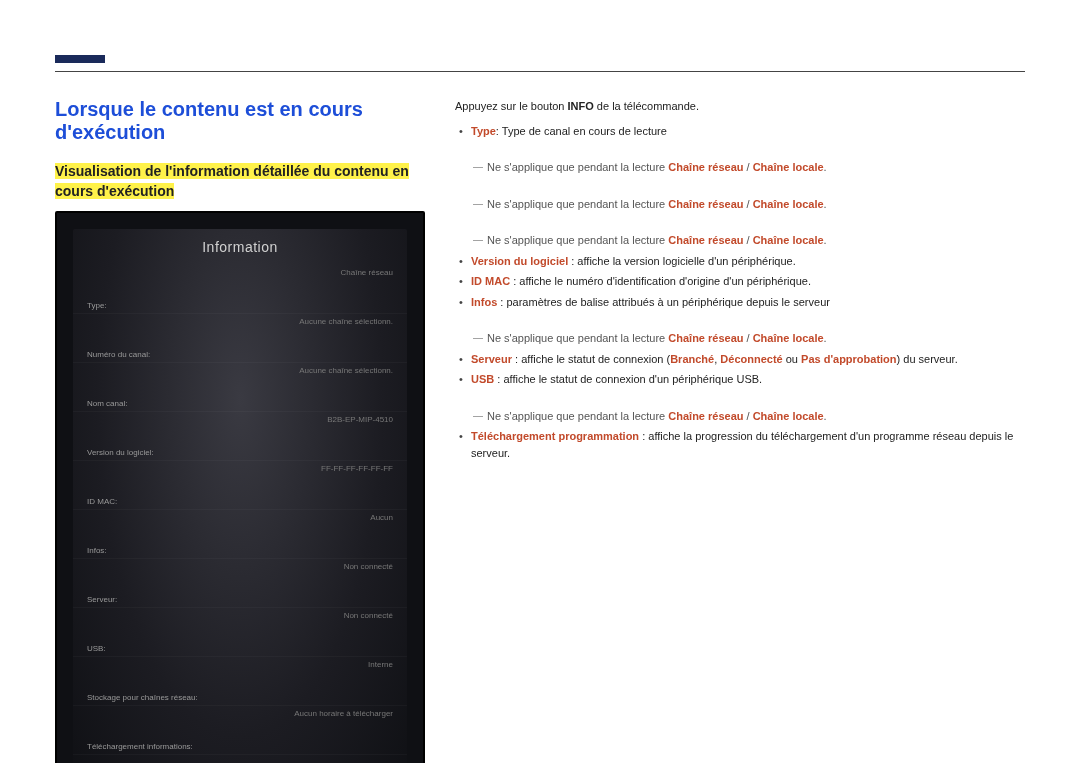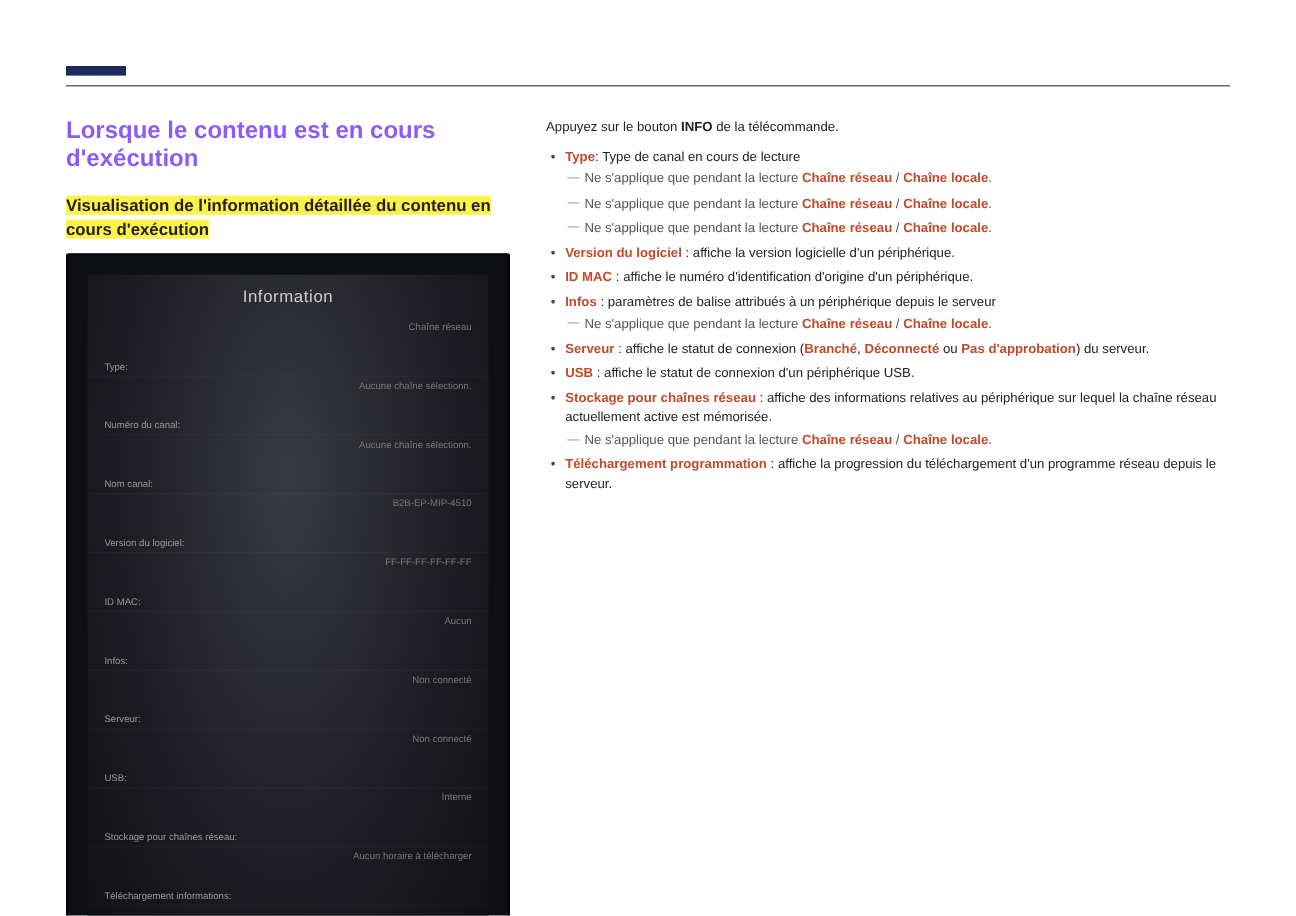--- a/index.html
+++ b/index.html
@@ -40,21 +40,21 @@
   }
   .right-col {
     flex: 1;
     font-size: 11px;
     line-height: 1.5;
   }
   h1 {
     font-size: 20px;
     font-weight: bold;
     margin-bottom: 18px;
-    color: #8b5cf6;
+    color: #1d4ed8;
   }
   .hl {
     background: #fff24a;
     font-size: 14px;
     font-weight: bold;
     color: #222;
     line-height: 1.4;
     display: inline;
   }
   .sub-block { }
@@ -120,21 +120,21 @@
   }
   .right-col li.bullet::before {
     content: "•";
     position: absolute;
     left: 4px;
     color: #444;
   }
   .right-col .sub {
     position: relative;
     padding-left: 32px;
-    margin: 2px 0 4px;
+    margin: 20px 0 4px;
     color: #555;
   }
   .right-col .sub::before {
     content: "―";
     position: absolute;
     left: 18px;
     color: #888;
     font-size: 10px;
   }
   .red { color: #c24a2b; }
@@ -218,19 +218,18 @@
 
       <div class="sub"><span>Ne s'applique que pendant la lecture </span><strong class="red">Chaîne réseau</strong><span> / </span><strong class="red">Chaîne locale</strong><span>.</span></div>
 
       <li class="bullet"><strong class="red">Version du logiciel</strong><span> : affiche la version logicielle d'un périphérique.</span></li>
       <li class="bullet"><strong class="red">ID MAC</strong><span> : affiche le numéro d'identification d'origine d'un périphérique.</span></li>
       <li class="bullet"><strong class="red">Infos</strong><span> : paramètres de balise attribués à un périphérique depuis le serveur</span></li>
       <div class="sub"><span>Ne s'applique que pendant la lecture </span><strong class="red">Chaîne réseau</strong><span> / </span><strong class="red">Chaîne locale</strong><span>.</span></div>
 
       <li class="bullet"><strong class="red">Serveur</strong><span> : affiche le statut de connexion (</span><strong class="red">Branché</strong><span>, </span><strong class="red">Déconnecté</strong><span> ou </span><strong class="red">Pas d'approbation</strong><span>) du serveur.</span></li>
       <li class="bullet"><strong class="red">USB</strong><span> : affiche le statut de connexion d'un périphérique USB.</span></li>
-      <li class="bullet"><strong class="red">Stockage pour chaînes réseau</strong><span> : affiche des informations relatives au périphérique sur lequel la chaîne réseau actuellement active est mémorisée.</span></li>
       <div class="sub"><span>Ne s'applique que pendant la lecture </span><strong class="red">Chaîne réseau</strong><span> / </span><strong class="red">Chaîne locale</strong><span>.</span></div>
 
       <li class="bullet"><strong class="red">Téléchargement programmation</strong><span> : affiche la progression du téléchargement d'un programme réseau depuis le serveur.</span></li>
     </ul>
   </div>
 </div>
 
 </body></html>

